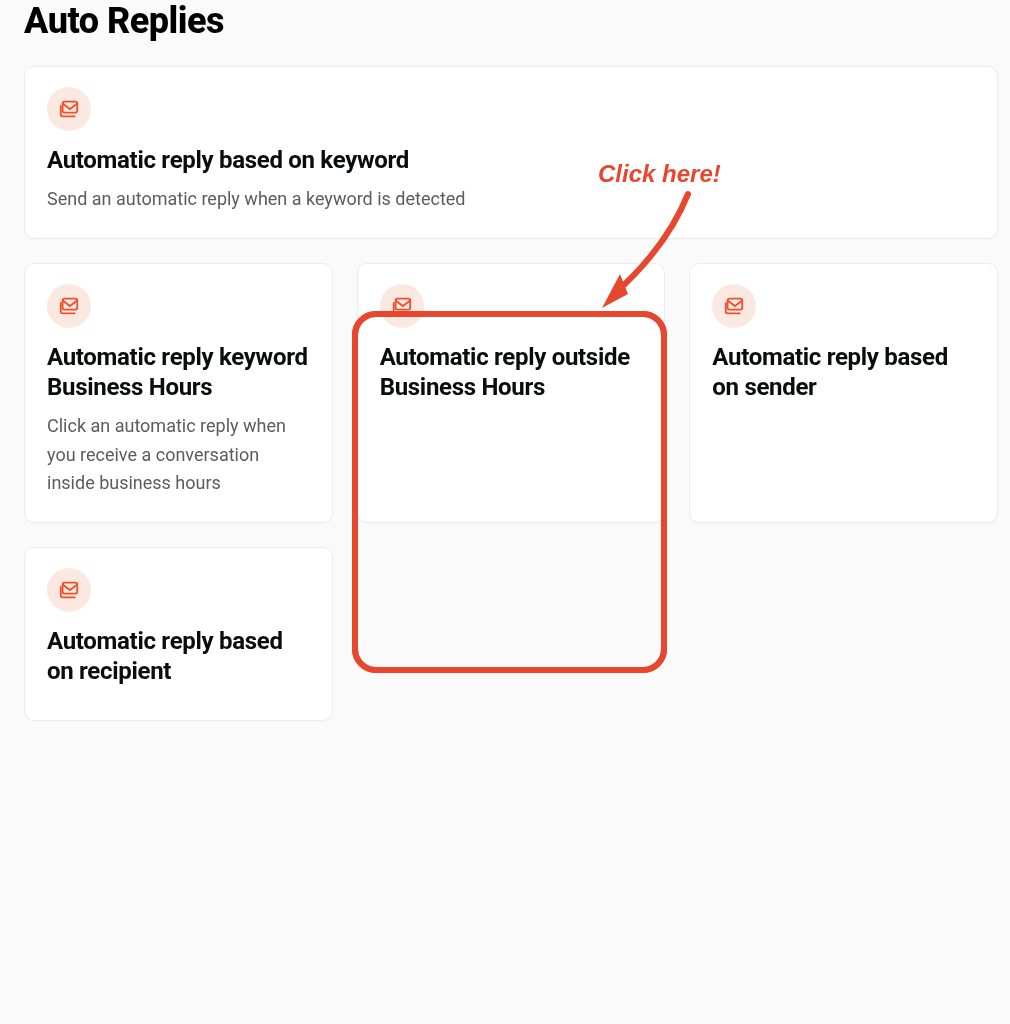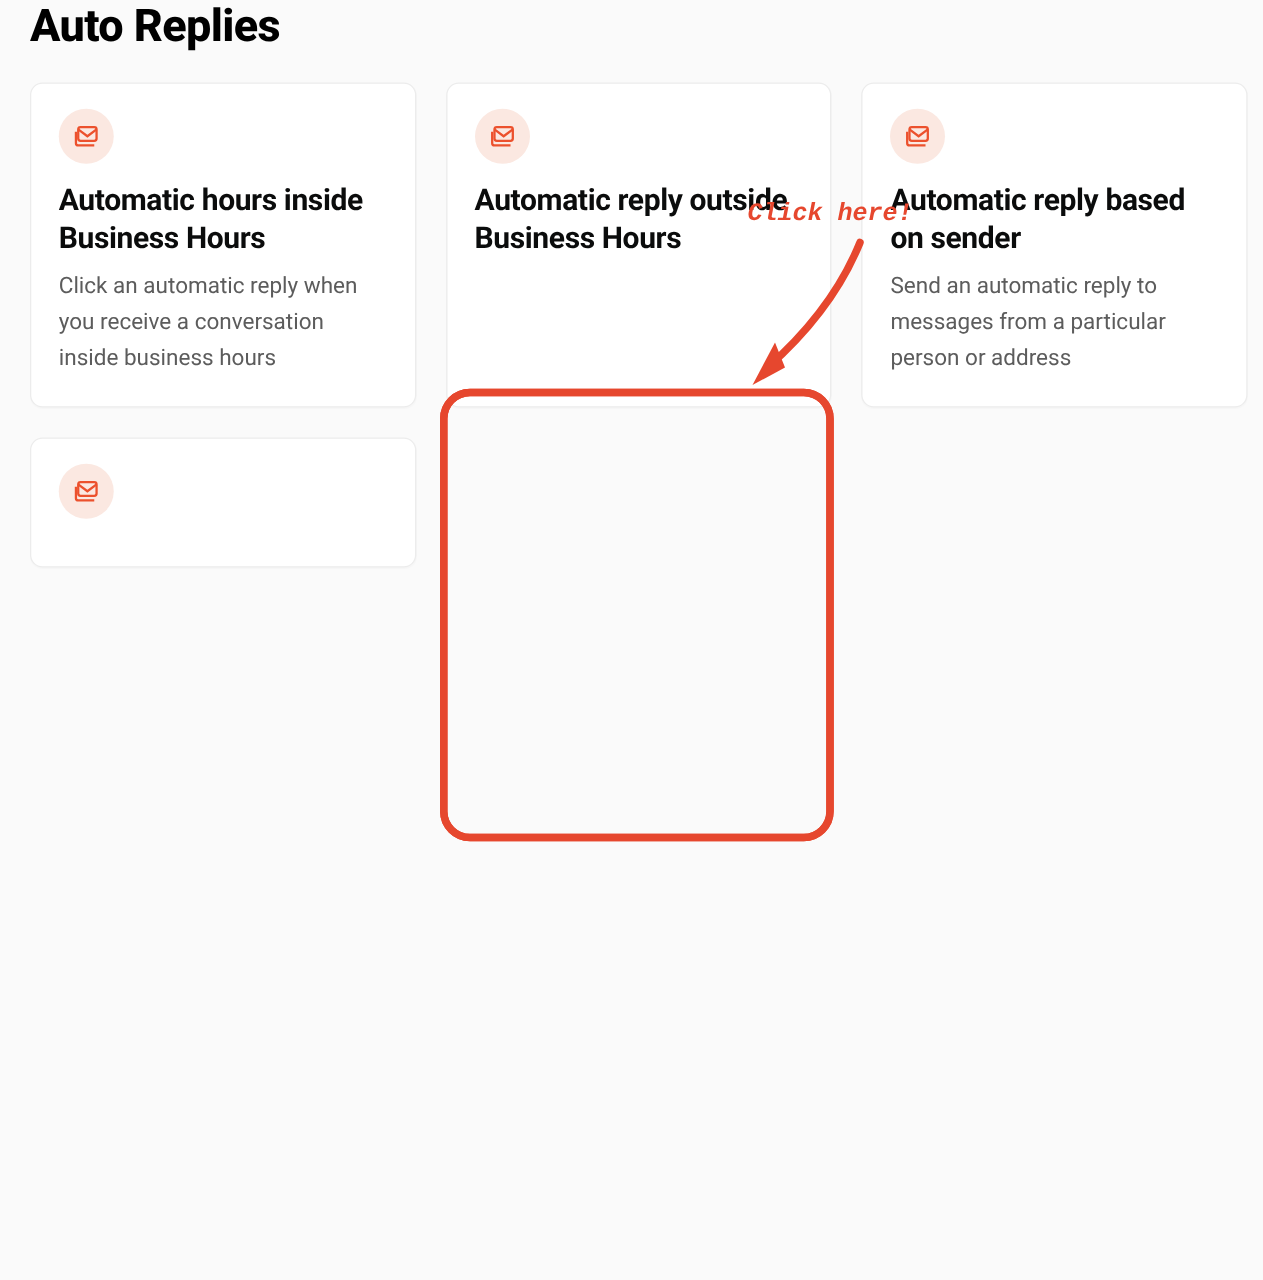--- a/index.html
+++ b/index.html
@@ -87,52 +87,63 @@
   .annotation-layer {
     position: absolute;
     inset: 0;
     pointer-events: none;
   }
   .anno-text {
     position: absolute;
     color: var(--annotation);
     font-style: italic;
     font-weight: 700;
-    font-size: 20px;
-    font-family: Liberation Mono, monospace;
+    font-size: 24px;
+    font-family: Liberation Sans, sans-serif;
   }
   .anno-arrow {
     position: absolute;
   }
   .anno-box {
     position: absolute;
     border: 6px solid var(--annotation);
     border-radius: 24px;
     box-sizing: border-box;
     filter: drop-shadow(0 0 0.5px var(--annotation));
   }
 </style>
 </head>
 <body>
 
 <div class="page">
   <h1 class="section-title">Auto Replies</h1>
 
   <div class="cards">
 
+    <div class="card full">
+      <div class="icon-circle">
+        <svg viewBox="0 0 24 24">
+          <rect x="5" y="4" width="16" height="12" rx="2"></rect>
+          <path d="M5 6l8 6 8-6"></path>
+          <path d="M3 8v10a2 2 0 0 0 2 2h14"></path>
+        </svg>
+      </div>
+      <h2 class="card-title">Automatic reply based on keyword</h2>
+      <p class="card-desc">Send an automatic reply when a keyword is detected</p>
+    </div>
 
     <div class="card">
       <div class="icon-circle">
         <svg viewBox="0 0 24 24">
           <rect x="5" y="4" width="16" height="12" rx="2"></rect>
           <path d="M5 6l8 6 8-6"></path>
           <path d="M3 8v10a2 2 0 0 0 2 2h14"></path>
         </svg>
       </div>
-      <h2 class="card-title">Automatic hours inside Business Hours</h2>
+      <h2 class="card-title">Automatic reply keyword Business Hours</h2>
       <p class="card-desc">Click an automatic reply when you receive a conversation inside business hours</p>
     </div>
 
     <div class="card">
       <div class="icon-circle">
         <svg viewBox="0 0 24 24">
           <rect x="5" y="4" width="16" height="12" rx="2"></rect>
           <path d="M5 6l8 6 8-6"></path>
           <path d="M3 8v10a2 2 0 0 0 2 2h14"></path>
         </svg>
@@ -142,31 +153,31 @@
 
     <div class="card">
       <div class="icon-circle">
         <svg viewBox="0 0 24 24">
           <rect x="5" y="4" width="16" height="12" rx="2"></rect>
           <path d="M5 6l8 6 8-6"></path>
           <path d="M3 8v10a2 2 0 0 0 2 2h14"></path>
         </svg>
       </div>
       <h2 class="card-title">Automatic reply based on sender</h2>
-      <p class="card-desc">Send an automatic reply to messages from a particular person or address</p>
     </div>
 
     <div class="card">
       <div class="icon-circle">
         <svg viewBox="0 0 24 24">
           <rect x="5" y="4" width="16" height="12" rx="2"></rect>
           <path d="M5 6l8 6 8-6"></path>
           <path d="M3 8v10a2 2 0 0 0 2 2h14"></path>
         </svg>
       </div>
+      <h2 class="card-title">Automatic reply based on recipient</h2>
     </div>
 
   </div>
 </div>
 
 <div class="annotation-layer">
   <div class="anno-text" style="left:598px; top:160px;">Click here!</div>
 
   <svg class="anno-arrow" style="left:588px; top:186px;" width="120" height="130" viewBox="0 0 120 130">
     <path d="M100 8 C 85 45, 60 78, 26 108" stroke="#e6472e" stroke-width="6" fill="none" stroke-linecap="round"></path>

